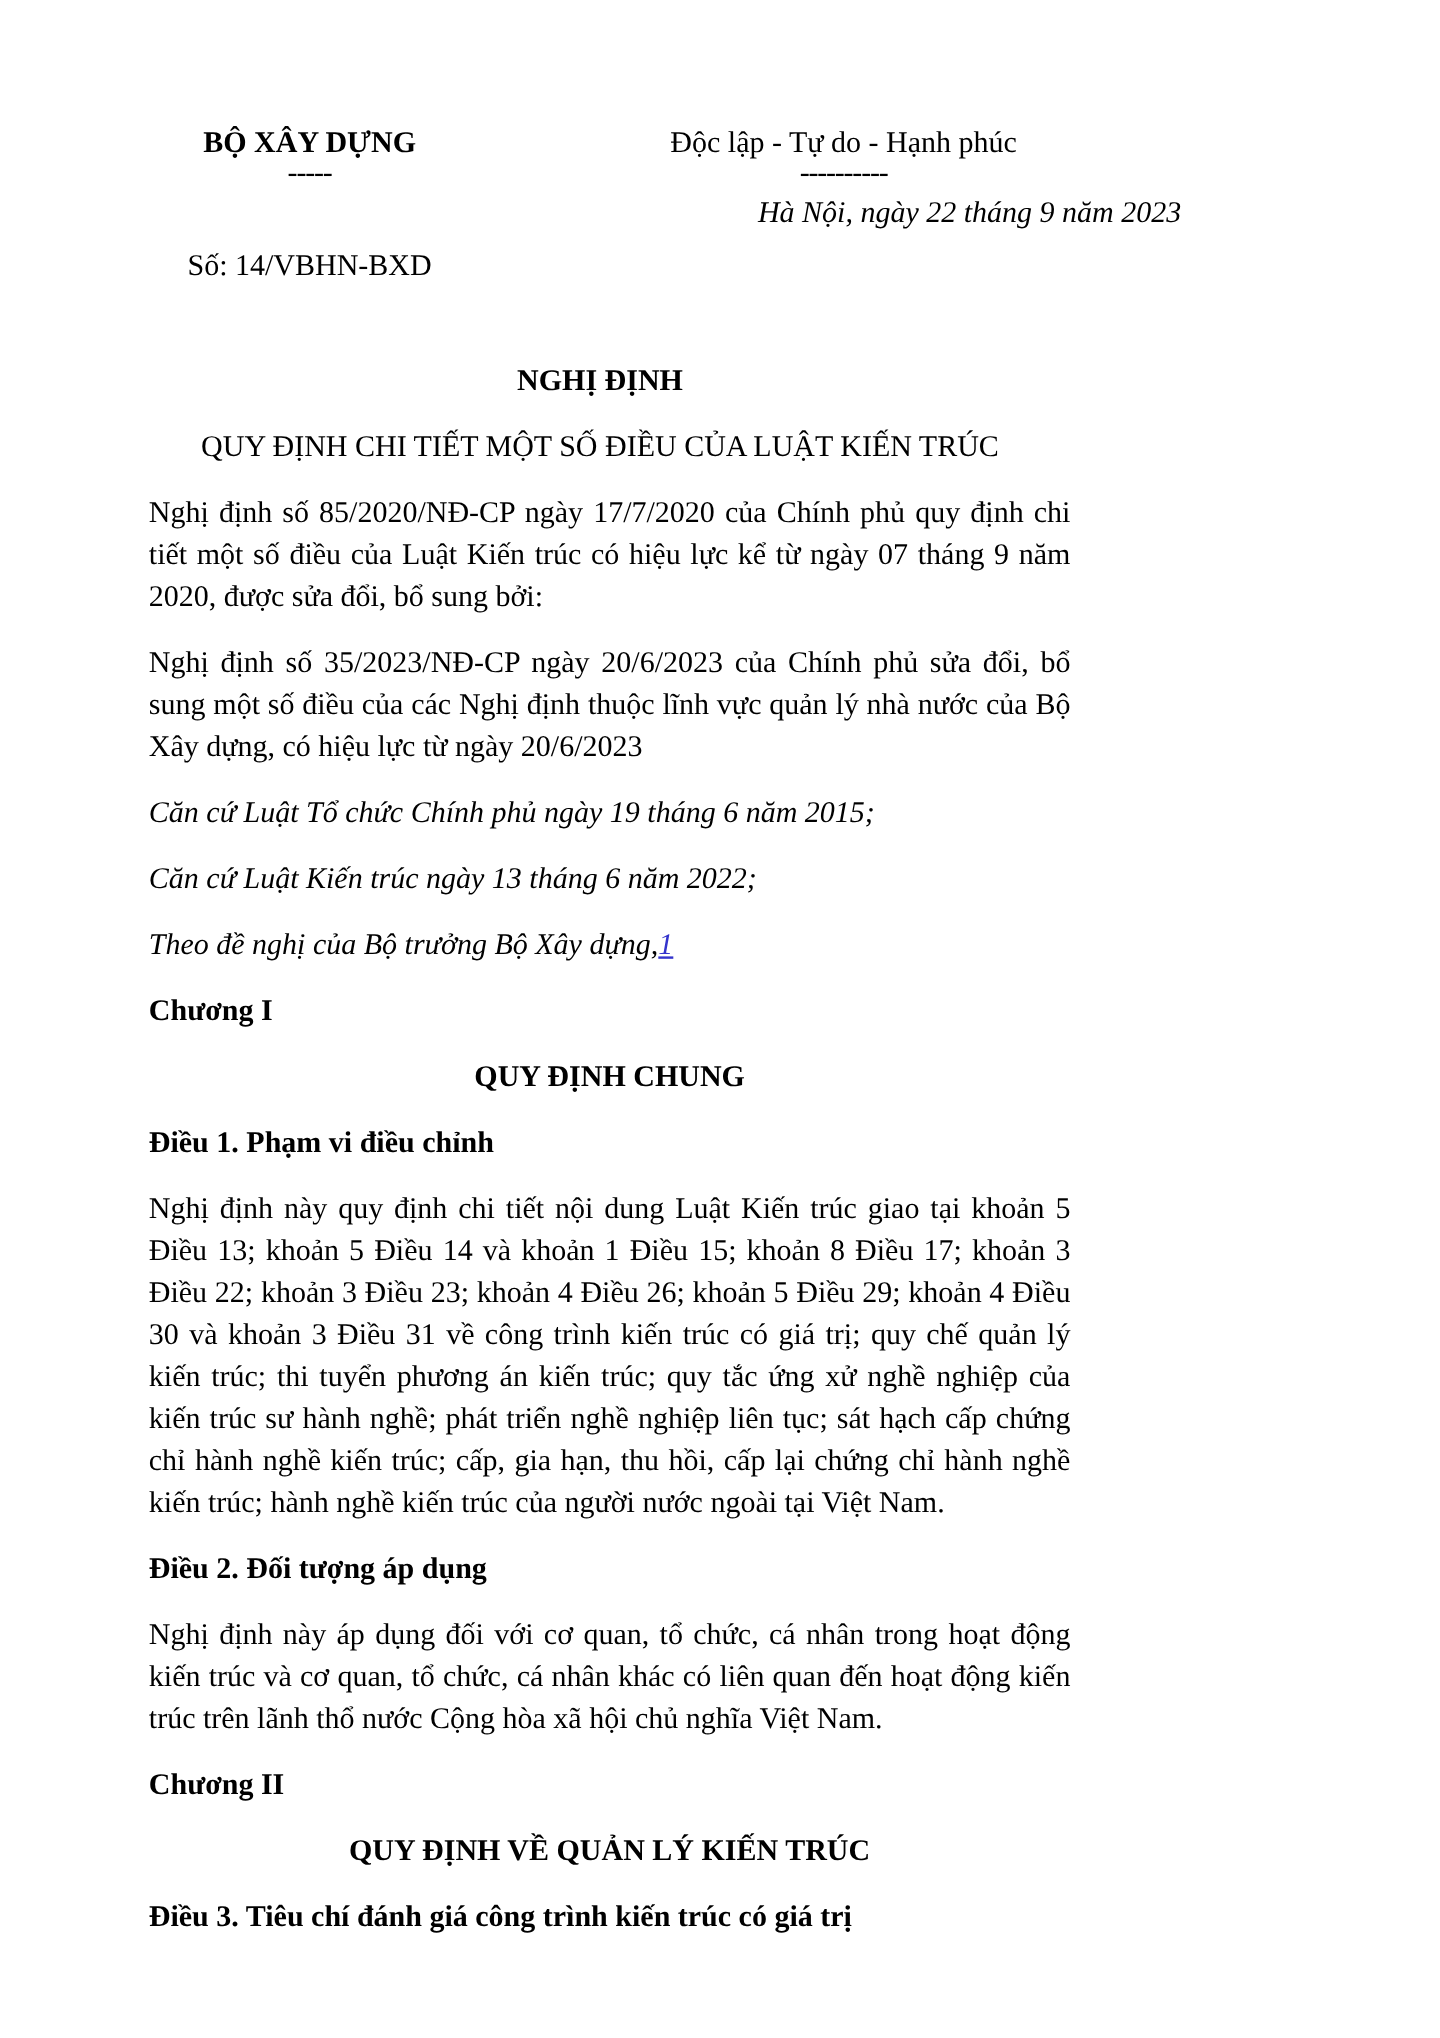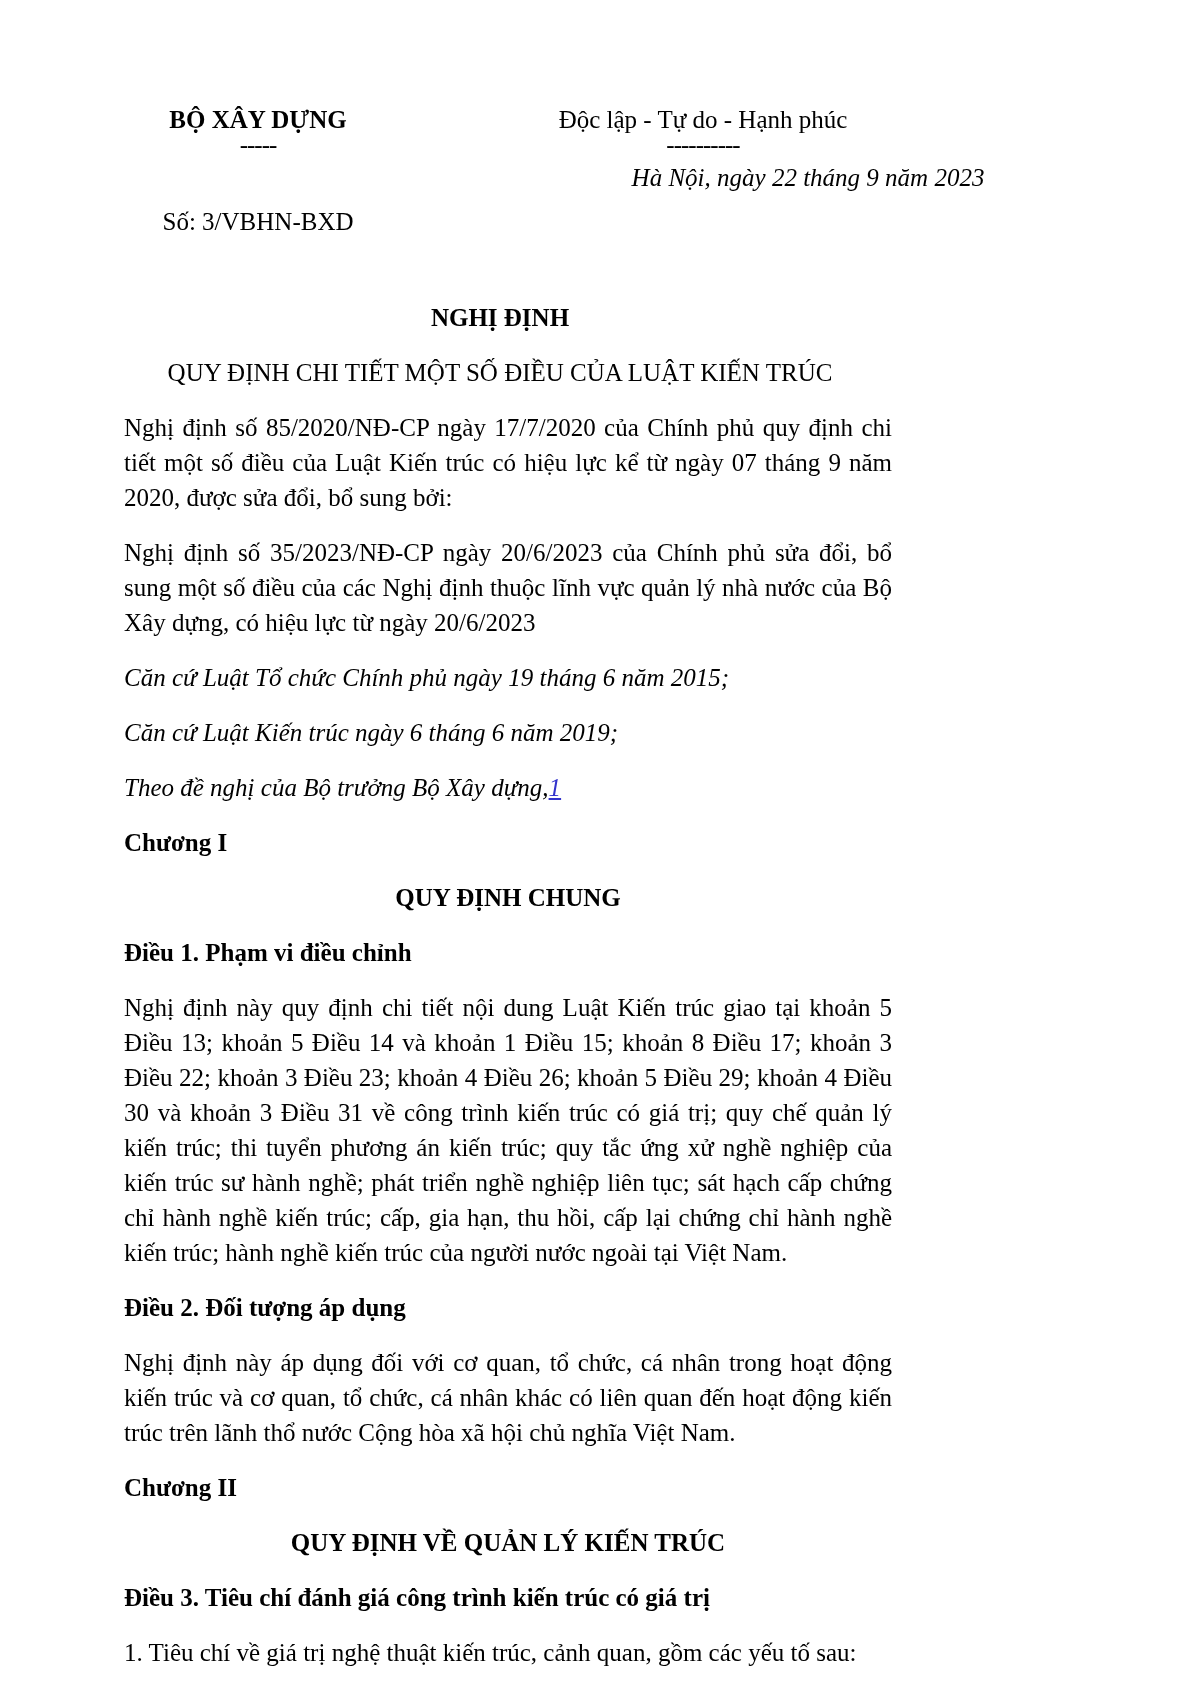--- a/index.html
+++ b/index.html
@@ -63,41 +63,41 @@
 </style>
 </head>
 <body>
 
 <div class="page">
 
   <div class="header">
     <div class="header-left">
       <div class="org-name">BỘ XÂY DỰNG</div>
       <div class="hdr-divider">-----</div>
-      <div class="doc-number">Số: 3/VBHN-BXD</div>
+      <div class="doc-number">Số: 14/VBHN-BXD</div>
     </div>
     <div class="header-right">
       <div class="national-motto">Độc lập - Tự do - Hạnh phúc</div>
       <div class="hdr-divider">----------</div>
       <div class="date-line">Hà Nội, ngày 22 tháng 9 năm 2023</div>
     </div>
   </div>
 
   <div class="doc-title">NGHỊ ĐỊNH</div>
   <div class="doc-subtitle">QUY ĐỊNH CHI TIẾT MỘT SỐ ĐIỀU CỦA LUẬT KIẾN TRÚC</div>
 
   <div class="content">
 
     <p class="justify">Nghị định số 85/2020/NĐ-CP ngày 17/7/2020 của Chính phủ quy định chi tiết một số điều của Luật Kiến trúc có hiệu lực kể từ ngày 07 tháng 9 năm 2020, được sửa đổi, bổ sung bởi:</p>
 
     <p class="justify">Nghị định số 35/2023/NĐ-CP ngày 20/6/2023 của Chính phủ sửa đổi, bổ sung một số điều của các Nghị định thuộc lĩnh vực quản lý nhà nước của Bộ Xây dựng, có hiệu lực từ ngày 20/6/2023</p>
 
     <p class="italic">Căn cứ Luật Tổ chức Chính phủ ngày 19 tháng 6 năm 2015;</p>
 
-    <p class="italic">Căn cứ Luật Kiến trúc ngày 6 tháng 6 năm 2019;</p>
+    <p class="italic">Căn cứ Luật Kiến trúc ngày 13 tháng 6 năm 2022;</p>
 
     <p class="italic"><span>Theo đề nghị của Bộ trưởng Bộ Xây dựng,</span><a class="footnote-link">1</a></p>
 
     <p class="bold">Chương I</p>
 
     <p class="bold center">QUY ĐỊNH CHUNG</p>
 
     <p class="bold">Điều 1. Phạm vi điều chỉnh</p>
 
     <p class="justify">Nghị định này quy định chi tiết nội dung Luật Kiến trúc giao tại khoản 5 Điều 13; khoản 5 Điều 14 và khoản 1 Điều 15; khoản 8 Điều 17; khoản 3 Điều 22; khoản 3 Điều 23; khoản 4 Điều 26; khoản 5 Điều 29; khoản 4 Điều 30 và khoản 3 Điều 31 về công trình kiến trúc có giá trị; quy chế quản lý kiến trúc; thi tuyển phương án kiến trúc; quy tắc ứng xử nghề nghiệp của kiến trúc sư hành nghề; phát triển nghề nghiệp liên tục; sát hạch cấp chứng chỉ hành nghề kiến trúc; cấp, gia hạn, thu hồi, cấp lại chứng chỉ hành nghề kiến trúc; hành nghề kiến trúc của người nước ngoài tại Việt Nam.</p>
@@ -106,17 +106,16 @@
 
     <p class="justify">Nghị định này áp dụng đối với cơ quan, tổ chức, cá nhân trong hoạt động kiến trúc và cơ quan, tổ chức, cá nhân khác có liên quan đến hoạt động kiến trúc trên lãnh thổ nước Cộng hòa xã hội chủ nghĩa Việt Nam.</p>
 
     <p class="bold">Chương II</p>
 
     <p class="bold center">QUY ĐỊNH VỀ QUẢN LÝ KIẾN TRÚC</p>
 
 
     <p class="bold">Điều 3. Tiêu chí đánh giá công trình kiến trúc có giá trị</p>
 
-    <p>1. Tiêu chí về giá trị nghệ thuật kiến trúc, cảnh quan, gồm các yếu tố sau:</p>
 
   </div>
 
 </div>
 
 </body></html>

